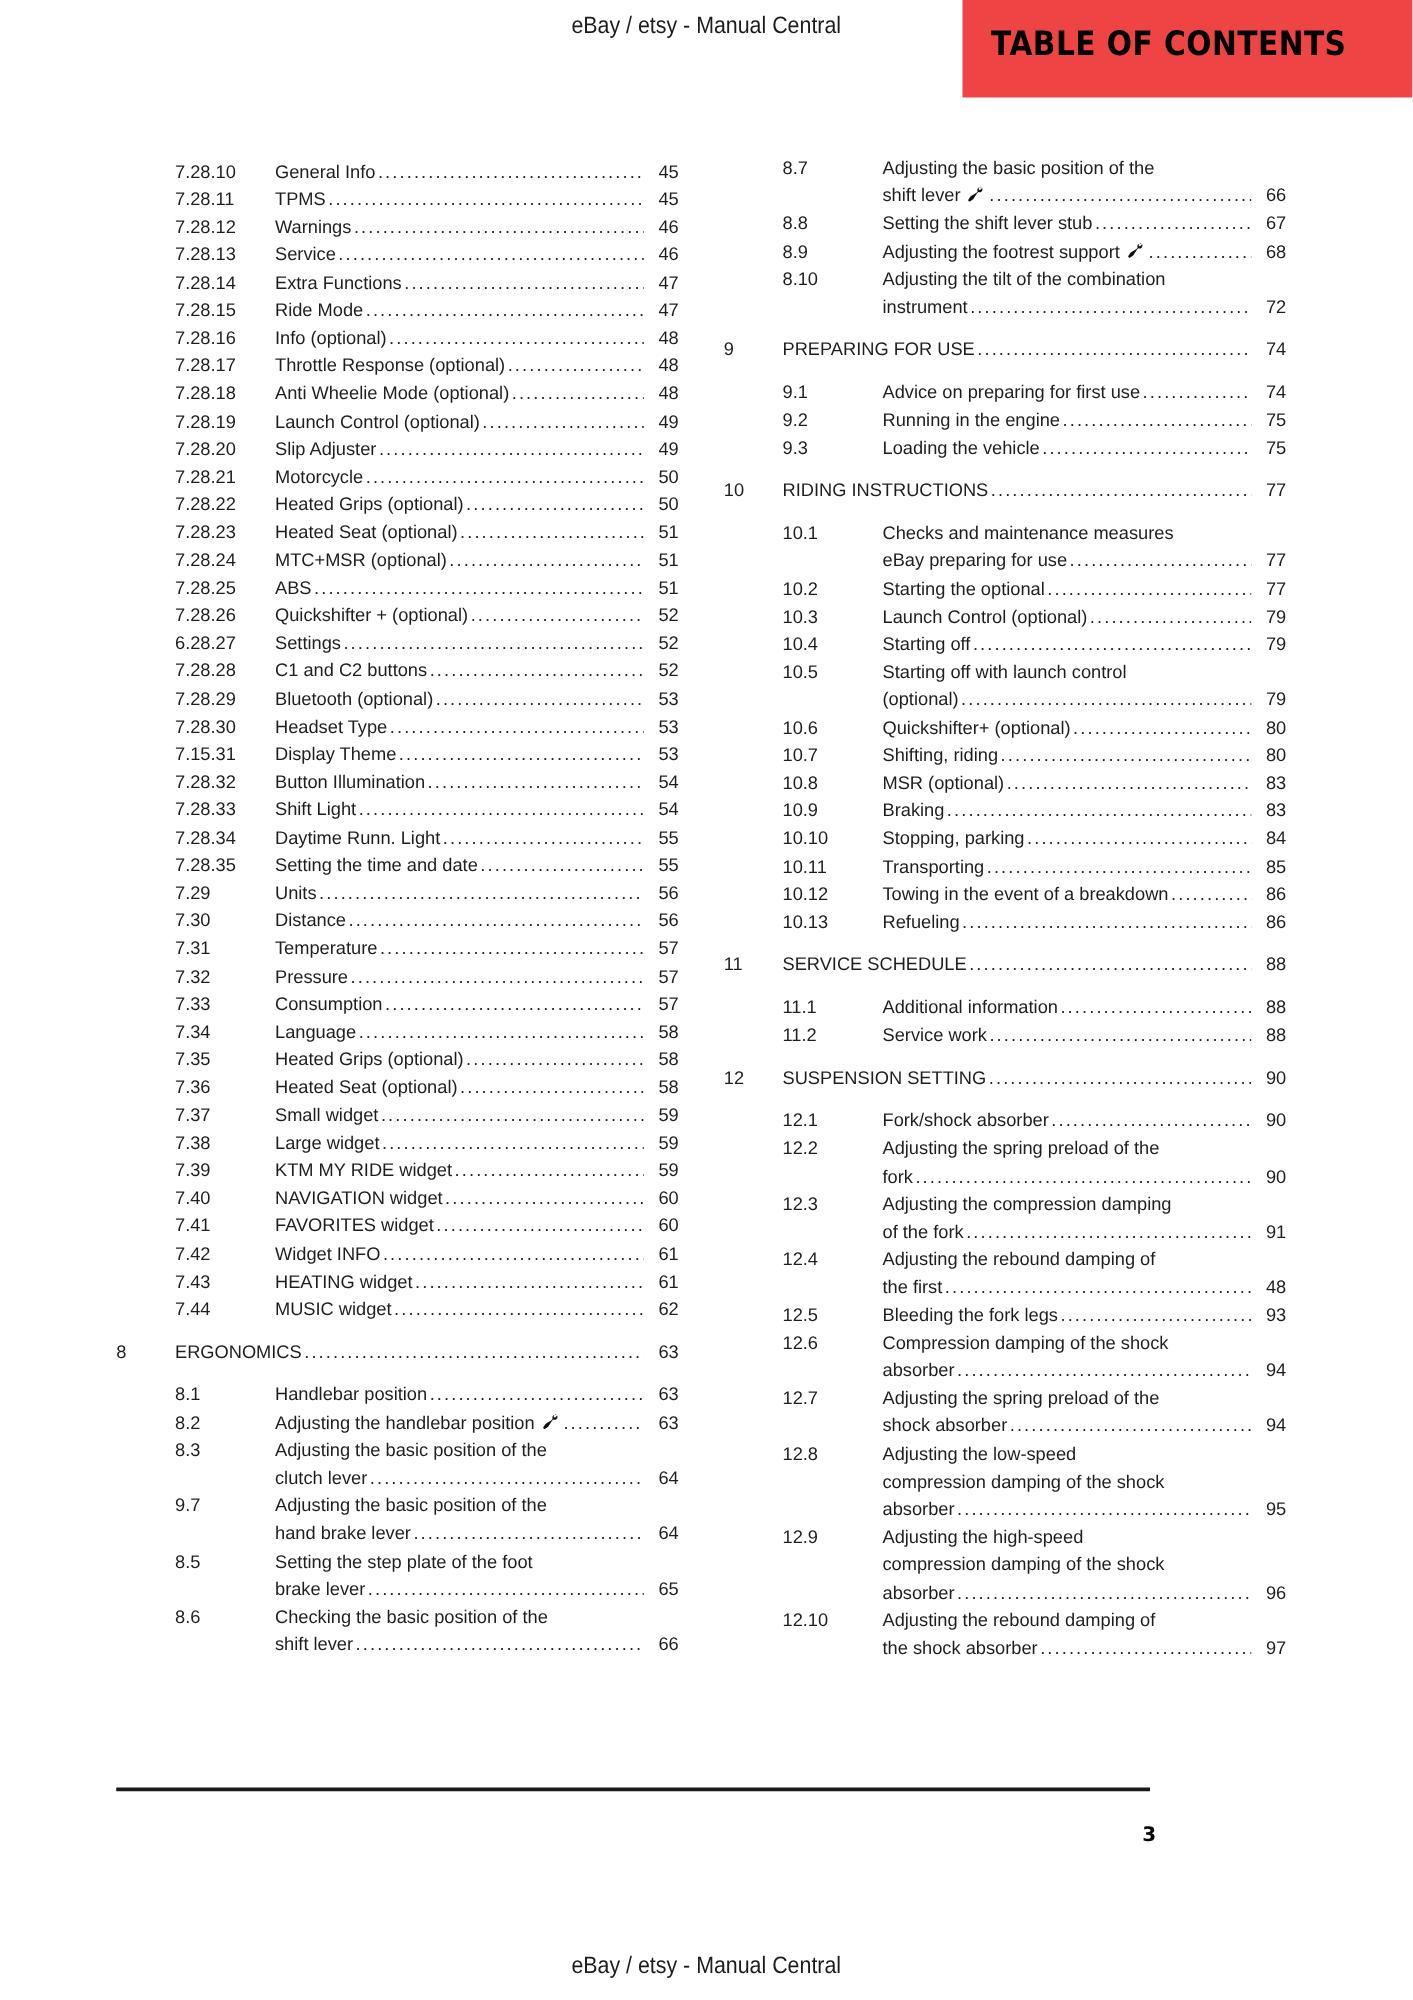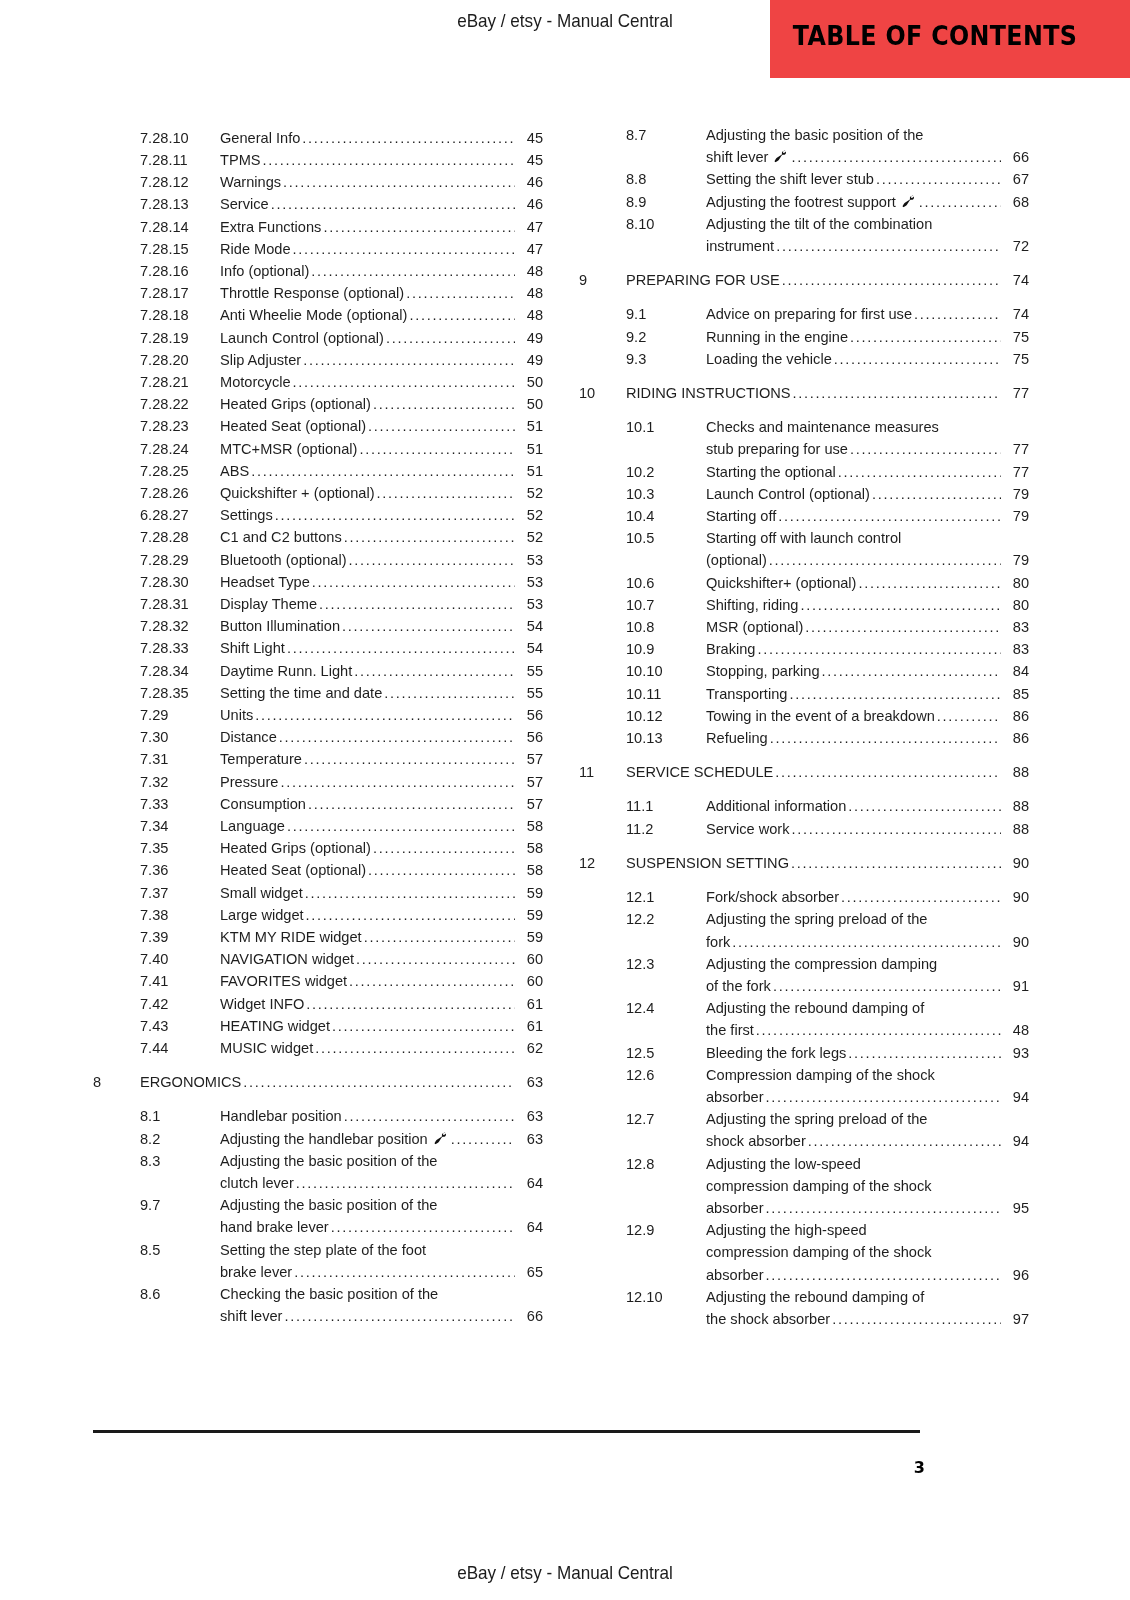--- a/index.html
+++ b/index.html
@@ -376,21 +376,21 @@
         <span class="num">7.28.30</span>
         <div class="body-wrap">
           <div class="line">
             <span class="title">Headset Type</span>
             <span class="leader">..............................................................................</span>
             <span class="pg">53</span>
           </div>
         </div>
       </div>
       <div class="entry lvl3">
-        <span class="num">7.28.31</span>
+        <span class="num">7.15.31</span>
         <div class="body-wrap">
           <div class="line">
             <span class="title">Display Theme</span>
             <span class="leader">..............................................................................</span>
             <span class="pg">53</span>
           </div>
         </div>
       </div>
       <div class="entry lvl3">
         <span class="num">7.28.32</span>
@@ -795,21 +795,21 @@
       </div>
       <div class="entry lvl2">
         <span class="num">10.1</span>
         <div class="body-wrap">
           <div class="line">
             <span class="title">Checks and maintenance measures</span>
             <span class="leader" style="visibility: hidden;">..............................................................................</span>
             <span class="pg" style="visibility: hidden;"></span>
           </div>
           <div class="line cont-line">
-            <span class="title">stub preparing for use</span>
+            <span class="title">eBay preparing for use</span>
             <span class="leader">..............................................................................</span>
             <span class="pg">77</span>
           </div>
         </div>
       </div>
       <div class="entry lvl2">
         <span class="num">10.2</span>
         <div class="body-wrap">
           <div class="line">
             <span class="title">Starting the optional</span>

